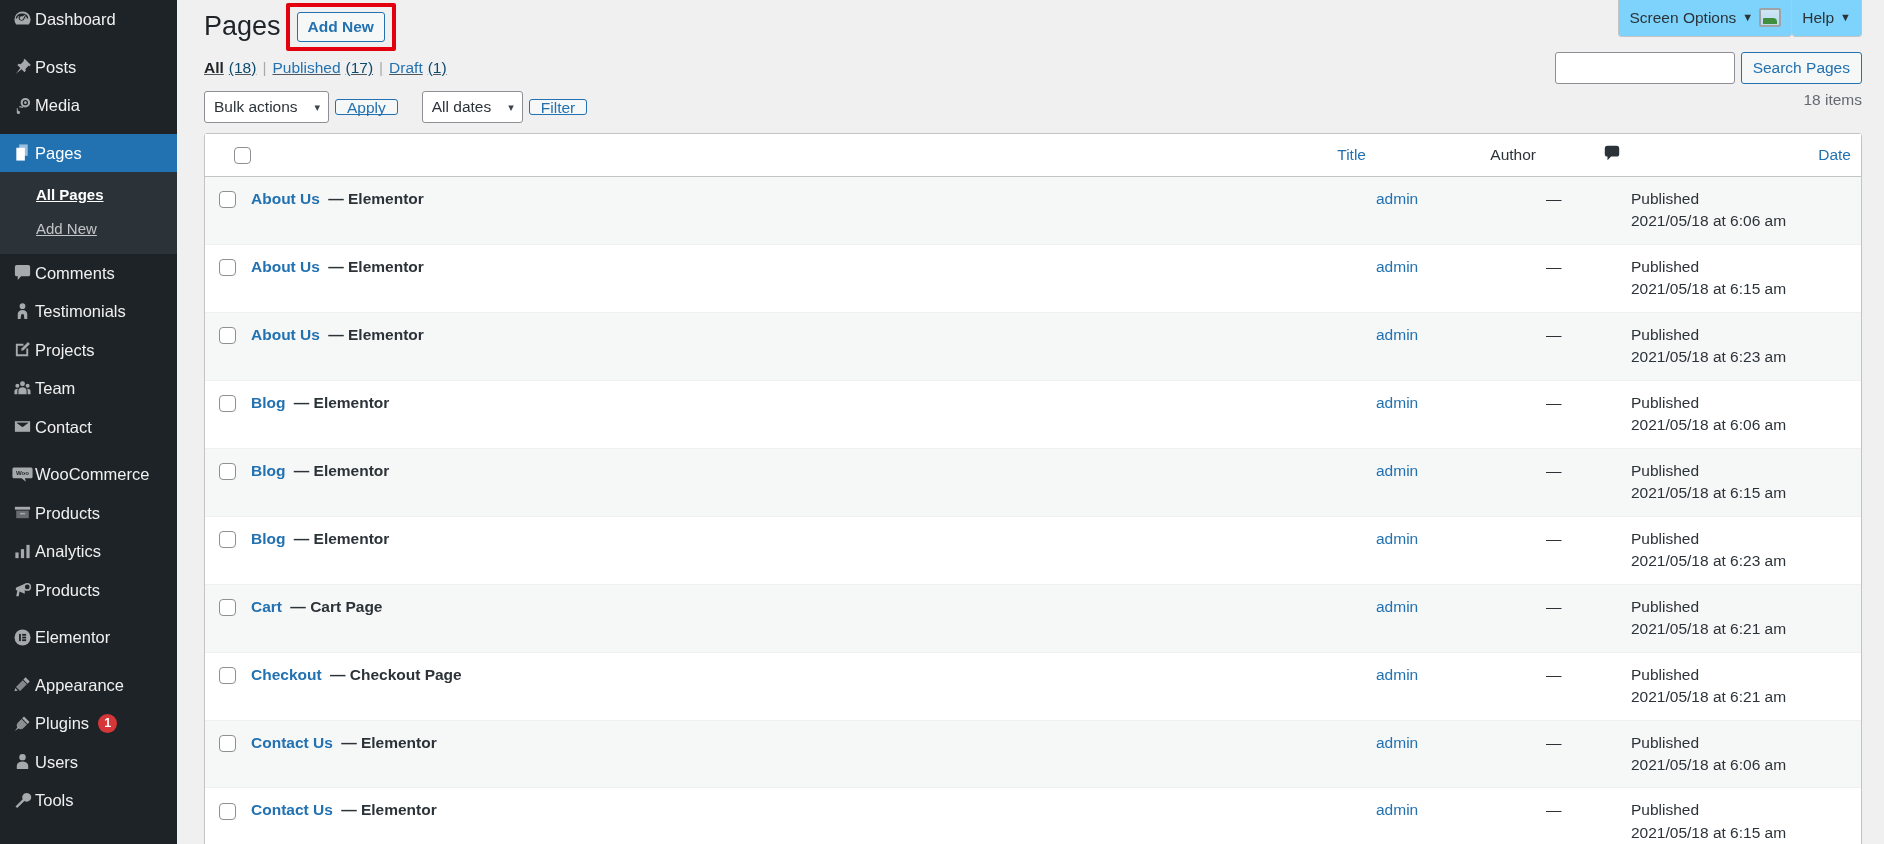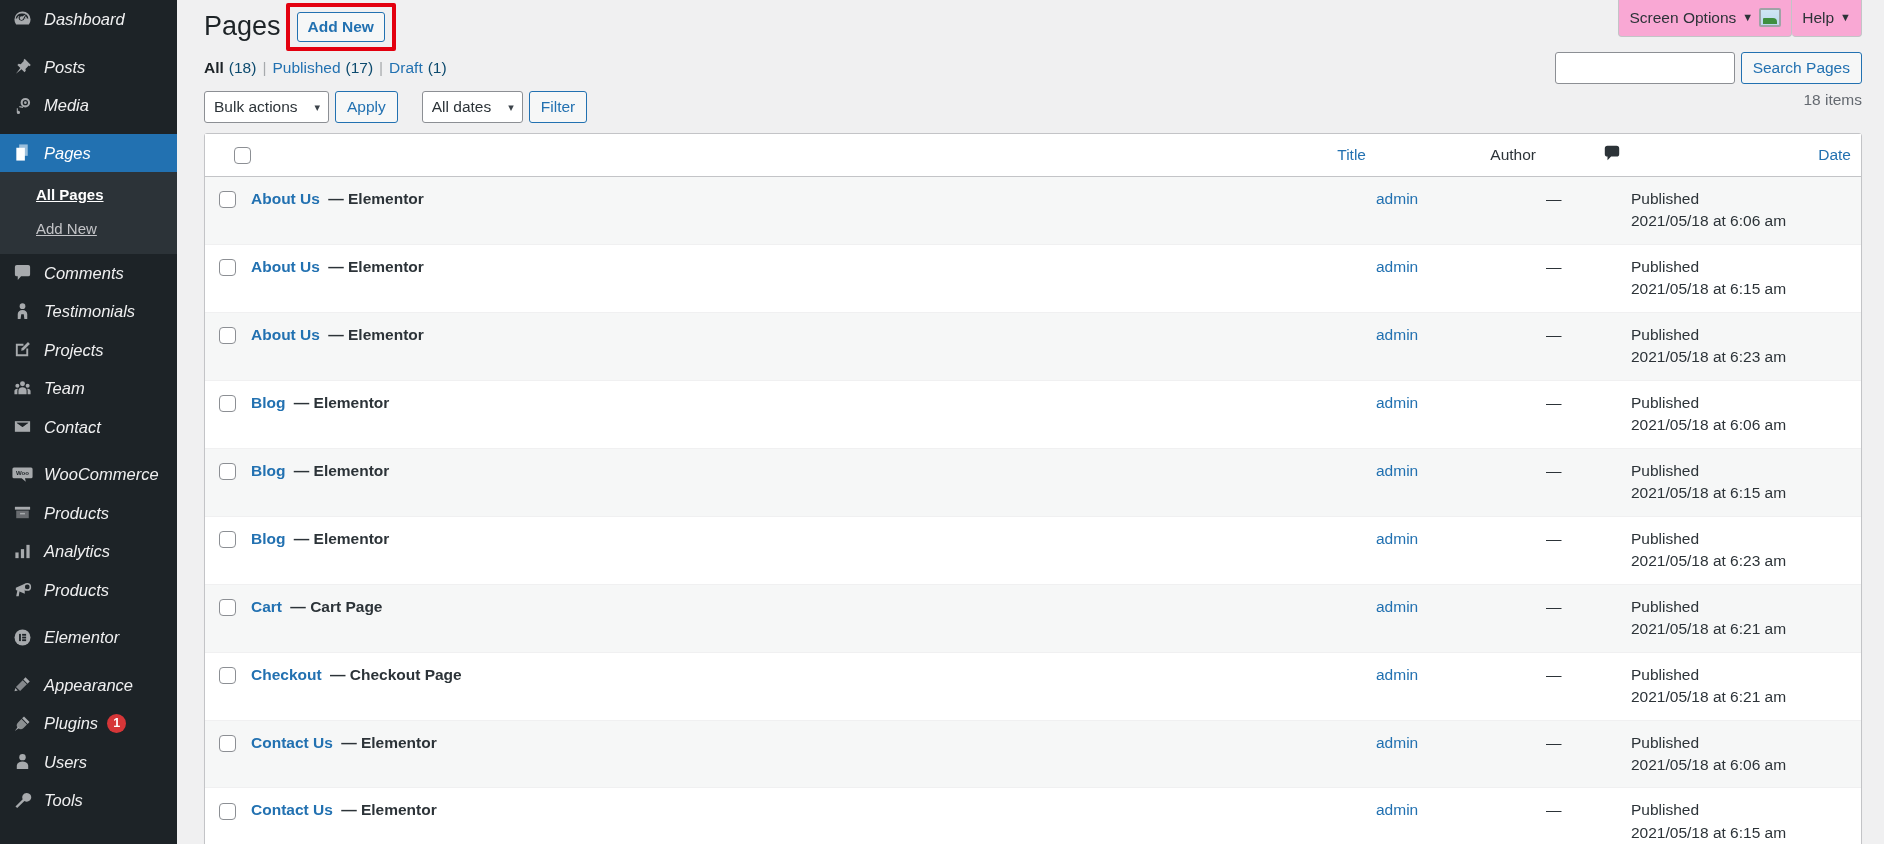--- a/index.html
+++ b/index.html
@@ -29,21 +29,21 @@
     display: flex;
     align-items: center;
     height: 38.5px;
     padding-left: 12px;
     color: #f0f0f1;
     font-size: 16.5px;
     line-height: 1;
     position: relative;
     white-space: nowrap;
   }
-  .menu-item .mi-label { margin-left: 11px; font-style: italic; }
+  .menu-item .mi-label { margin-left: 2px; }
   .menu-item.current {
     background: #2271b1;
     color: #fff;
     font-weight: 400;
   }
   .menu-item.current::after {
     content: "";
     position: absolute;
     right: -8px; top: 50%;
     margin-top: -8px;
@@ -101,21 +101,21 @@
   #wpbody-inner { padding: 0 22px 0 27px; position: relative; }
 
   
   .screen-meta-links {
     position: absolute;
     top: 0; right: 22px;
     display: flex;
     z-index: 5;
   }
   .show-settings {
-    background: #f9a8d4;
+    background: #7dd3fc;
     border: 1px solid #c3c4c7;
     border-top: none;
     border-radius: 0 0 4px 4px;
     color: #2c3338;
     font-size: 15.5px;
     line-height: 1;
     padding: 8px 10px 9px 10px;
     display: flex;
     align-items: center;
     gap: 6px;
@@ -178,21 +178,21 @@
   ul.subsubsub {
     margin: 6px 0 0 0;
     padding: 0;
     list-style: none;
     font-size: 15.5px;
     color: #50575e;
     display: flex;
     align-items: center;
     line-height: 2;
   }
-  ul.subsubsub li { margin: 0; display: flex; align-items: center; }
+  ul.subsubsub li { margin: 0; display: flex; align-items: center; text-decoration: underline; }
   ul.subsubsub a { color: #2271b1; text-decoration: none; }
   ul.subsubsub a.current { color: #1d2327; font-weight: 600; }
   ul.subsubsub .count { color: #0c4a6e; margin-left: 5px; }
   ul.subsubsub .sep { margin: 0 6px; color: #a7aaad; }
 
   
   .search-box {
     position: absolute;
     right: 22px;
     top: 52px;
@@ -256,21 +256,21 @@
     pointer-events: none;
     color: #3c434a;
     font-size: 11px;
   }
   .button-secondary {
     background: #f6f7f7;
     border: 1px solid #2271b1;
     border-radius: 3px;
     color: #2271b1;
     font-size: 15.5px;
-    height: 32px;
+    height: 16px;
     padding: 0 11px;
     line-height: 1;
     cursor: pointer;
     white-space: nowrap;
   }
   .displaying-num {
     position: absolute;
     right: 0;
     font-size: 15.5px;
     color: #646970;

